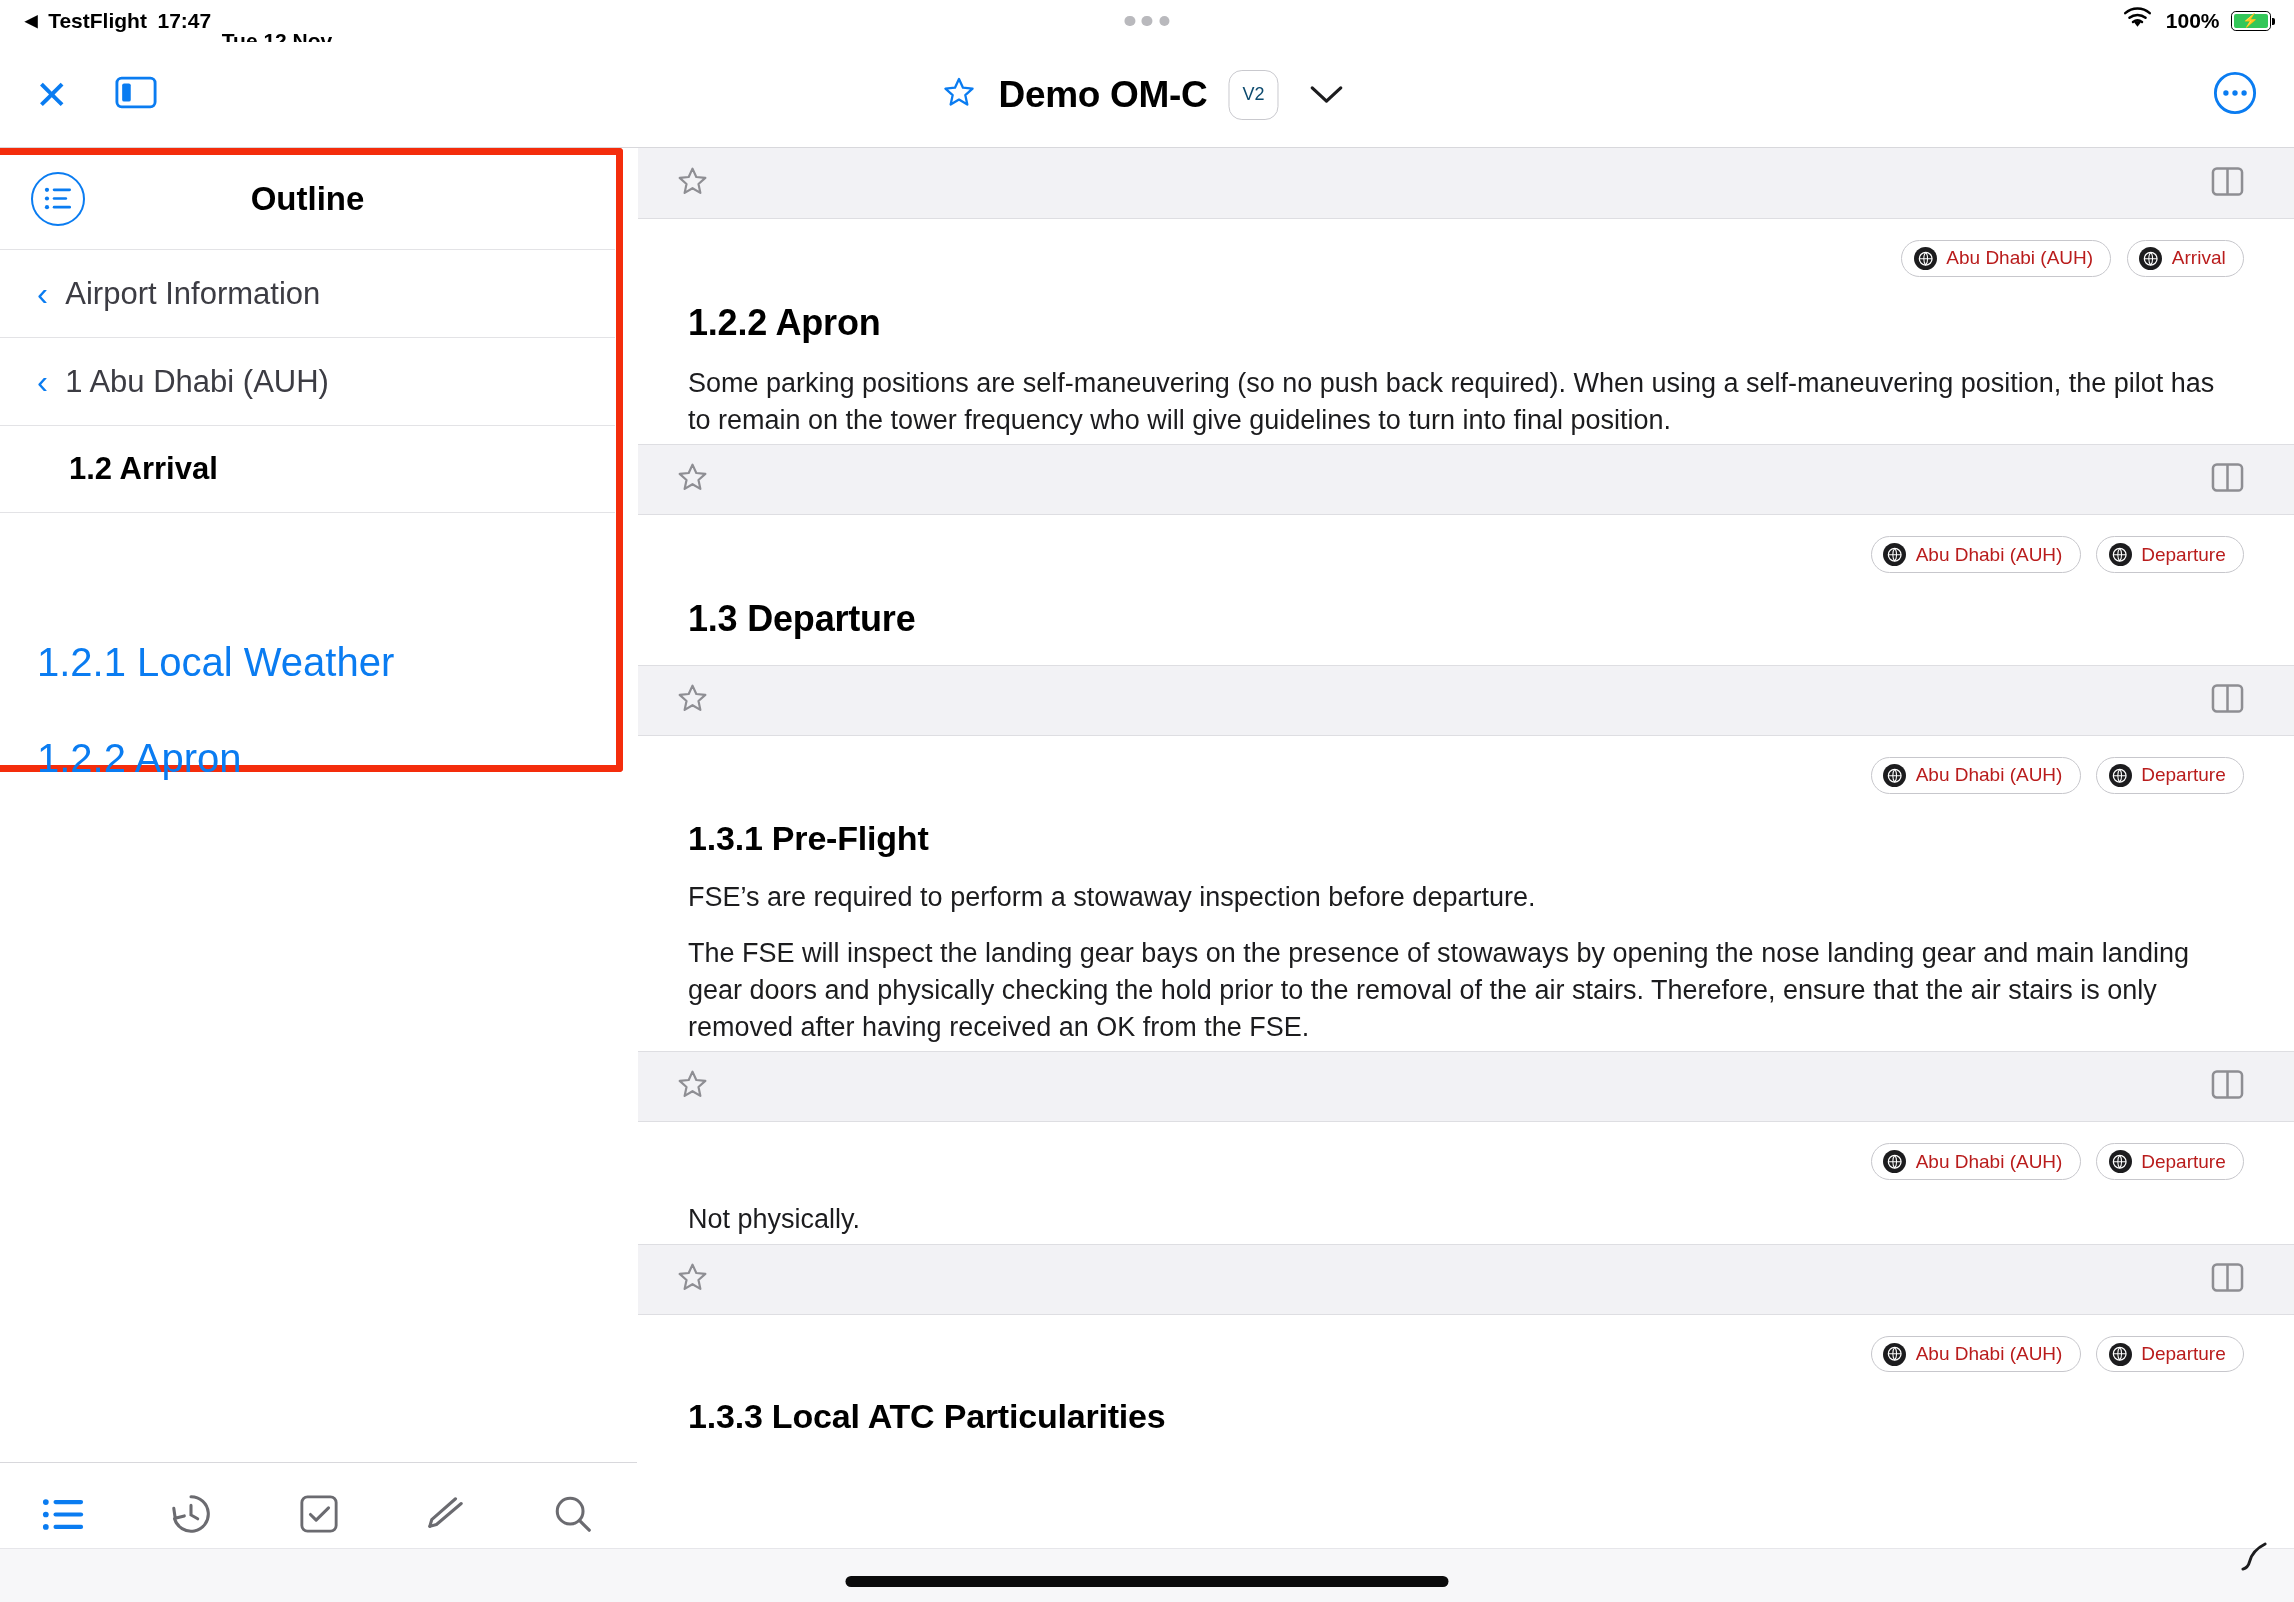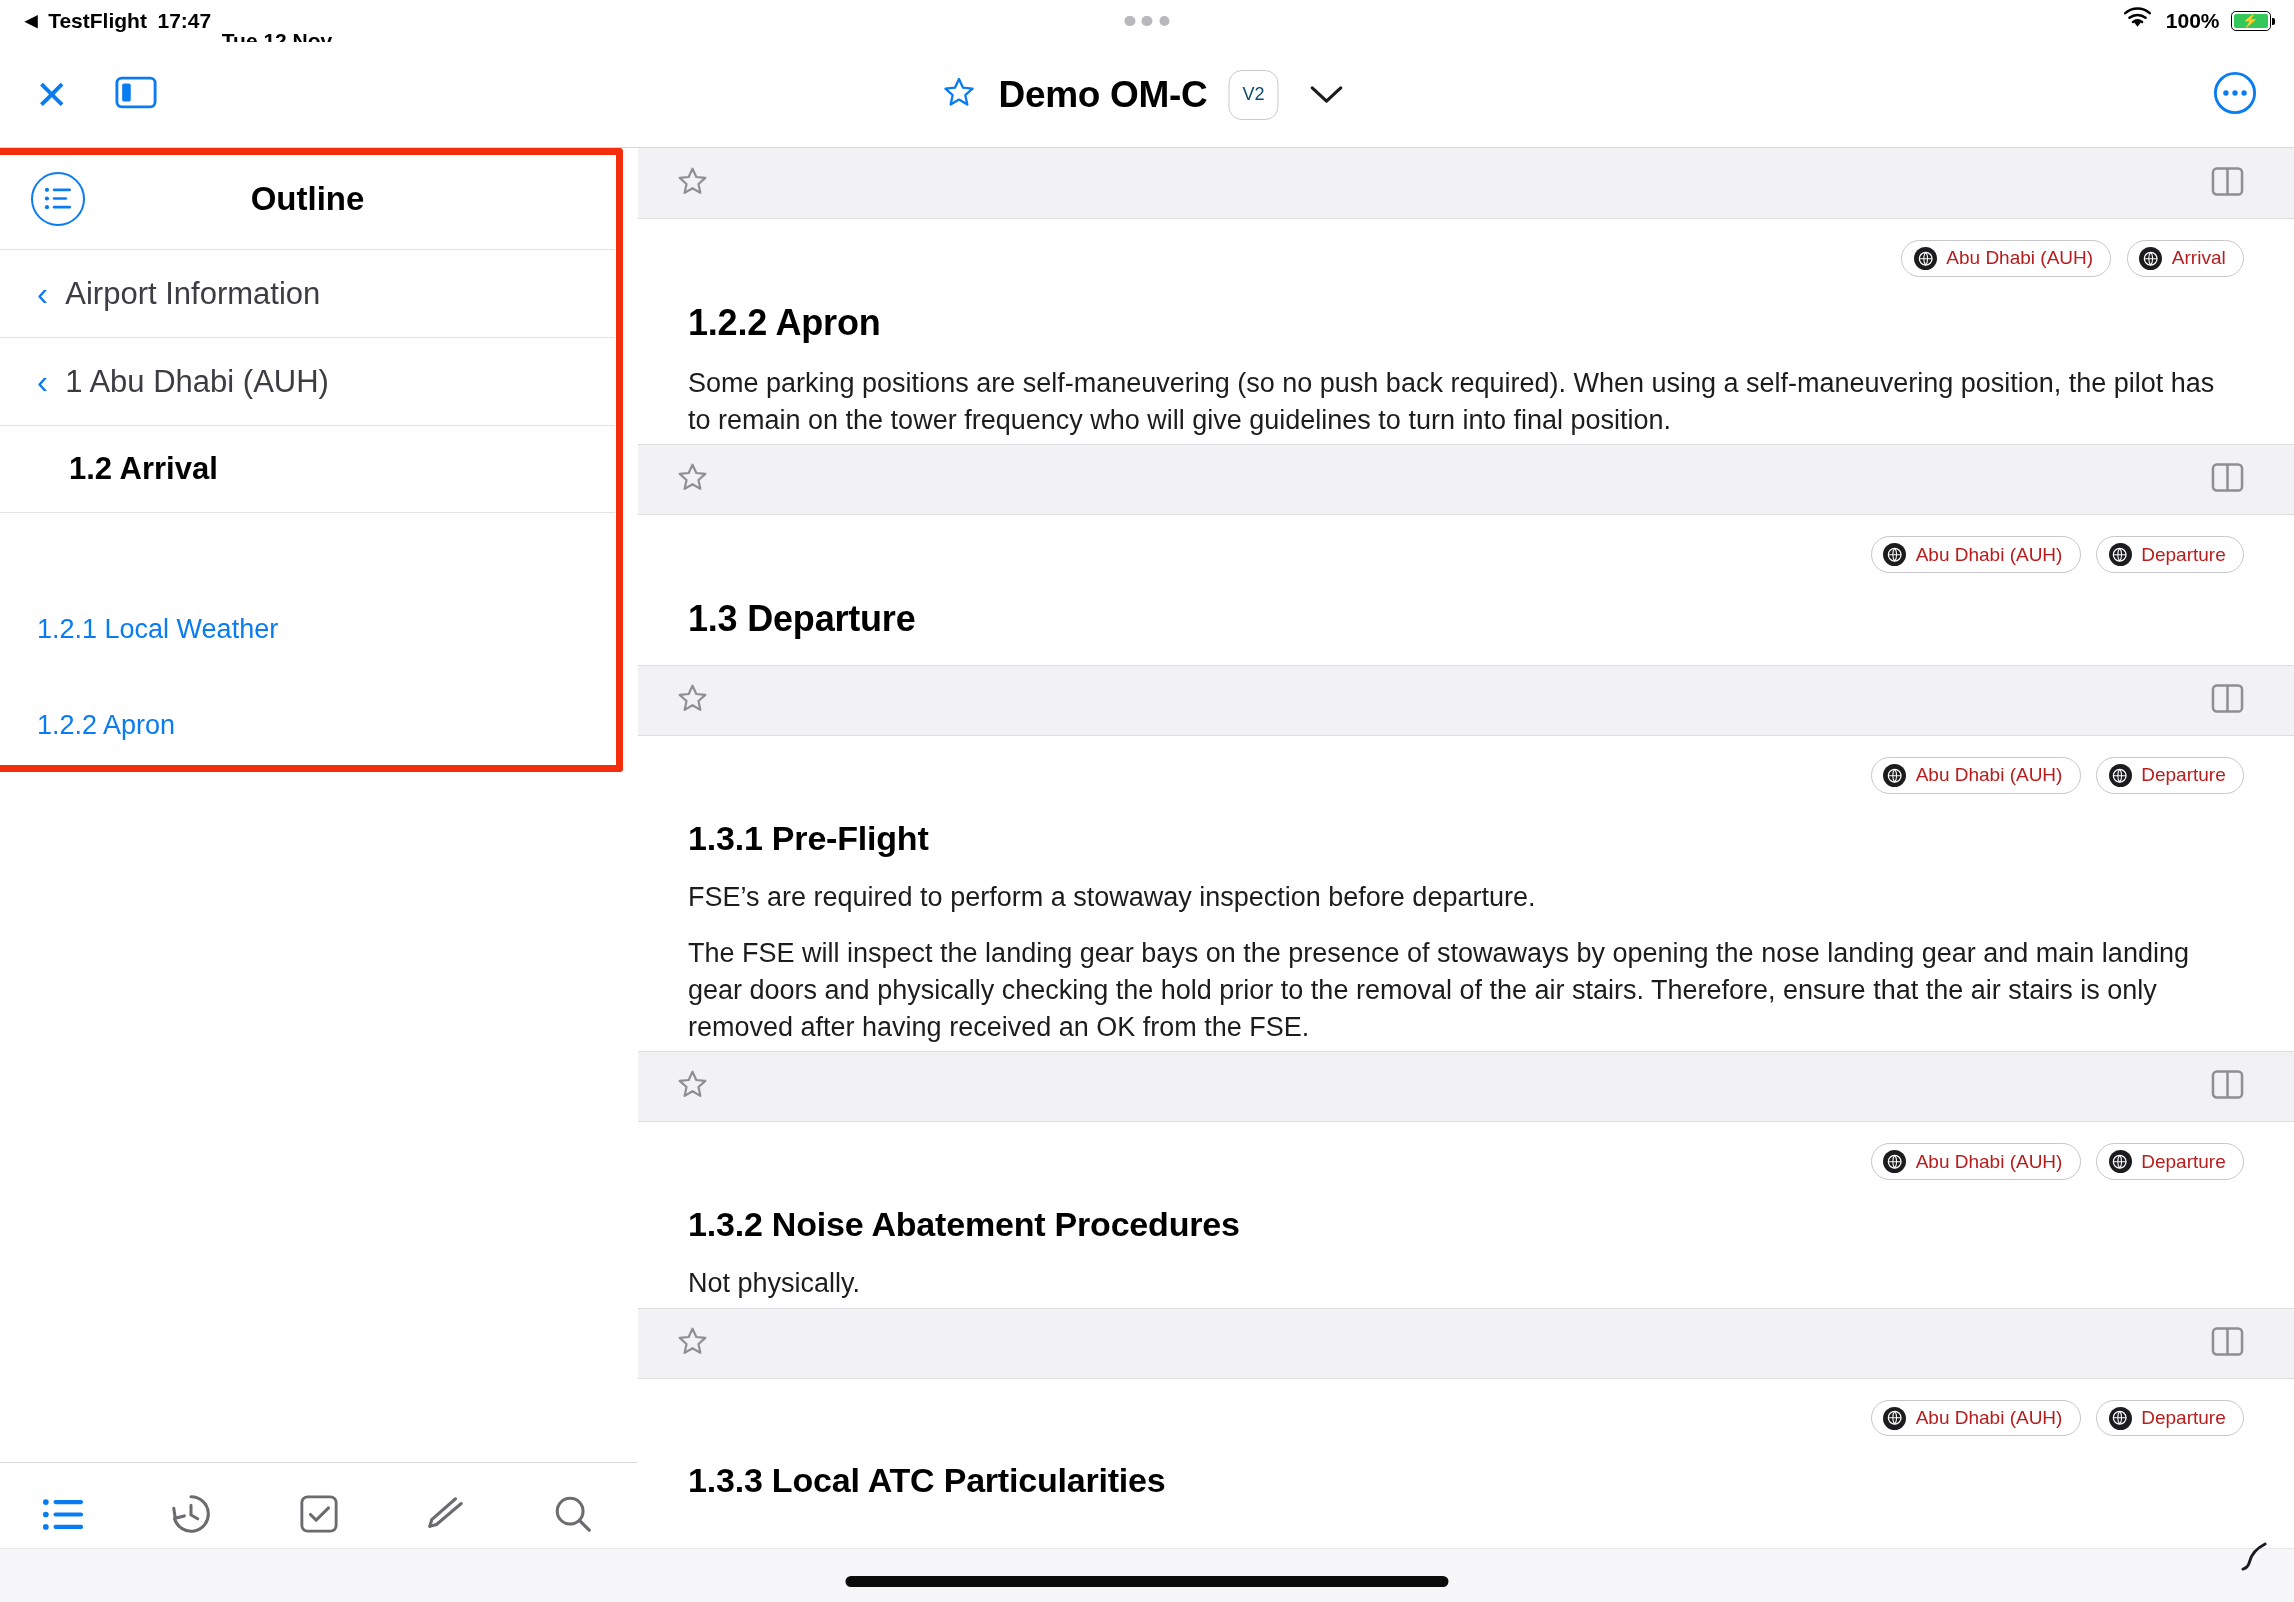--- a/index.html
+++ b/index.html
@@ -97,22 +97,22 @@
     height: 88px; display: flex; align-items: center;
     border-top: 1.4px solid #e3e3e6;
     font-size: 31px; color: #3c3c43;
     padding-left: 37px;
   }
   .crumb .chev { color: #0a7cf1; font-size: 33px; margin-right: 17.3px; font-weight: 400; }
   .crumb.current { font-weight: 700; color: #000; padding-left: 69px; }
   .crumb.current-wrap { border-bottom: 1.4px solid #e3e3e6; }
   .olist { position: absolute; top: 466px; left: 0; width: 615px; }
   .oitem {
-    height: 96px; display: flex; align-items: flex-start;
-    padding-left: 37px; font-size: 27px; color: #0a7cf1;
+    height: 96px; display: flex; align-items: center;
+    padding-left: 37px; font-size: 40px; color: #0a7cf1;
   }
 
   
   .tabbar {
     position: absolute; left: 0; top: 1314px; width: 637px; height: 140px;
     border-top: 1.4px solid #d8d8dc; background: #fff;
     display: flex; align-items: flex-start; padding-top: 21px;
   }
   .tab { flex: 1; display: flex; justify-content: center; align-items: center; height: 60px; }
   .tab svg { display: block; }
@@ -465,21 +465,20 @@
         <span class="tag">
           <span class="globe">
             <svg width="15.4" height="15.4" viewBox="0 0 16 16">
                 <circle cx="8" cy="8" r="6.6" stroke="#fff" stroke-width="1.3" fill="none"></circle>
                 <path d="M1.4 8h13.2M8 1.4c2.6 2.6 2.6 10.6 0 13.2M8 1.4C5.4 4 5.4 12 8 14.6" stroke="#fff" stroke-width="1.1" fill="none"></path>
               </svg>
           </span>
           <span>Departure</span>
         </span>
       </div>
-      <h3 class="sec">1.3.2 Noise Abatement Procedures</h3>
       <p class="para">Not physically.</p>
 
       <div class="divider-bar">
         <span class="db-star">
           <svg width="35" height="35" viewBox="0 0 24 24">
               <path d="M12 3.2l2.6 5.7 6.2.6-4.7 4.2 1.3 6.1L12 16.6l-5.4 3.2 1.3-6.1-4.7-4.2 6.2-.6z" fill="none" stroke="#8e8e93" stroke-width="1.5" stroke-linejoin="round"></path>
             </svg>
         </span>
         <span class="db-split">
           <svg width="33" height="31" viewBox="0 0 34 32">

